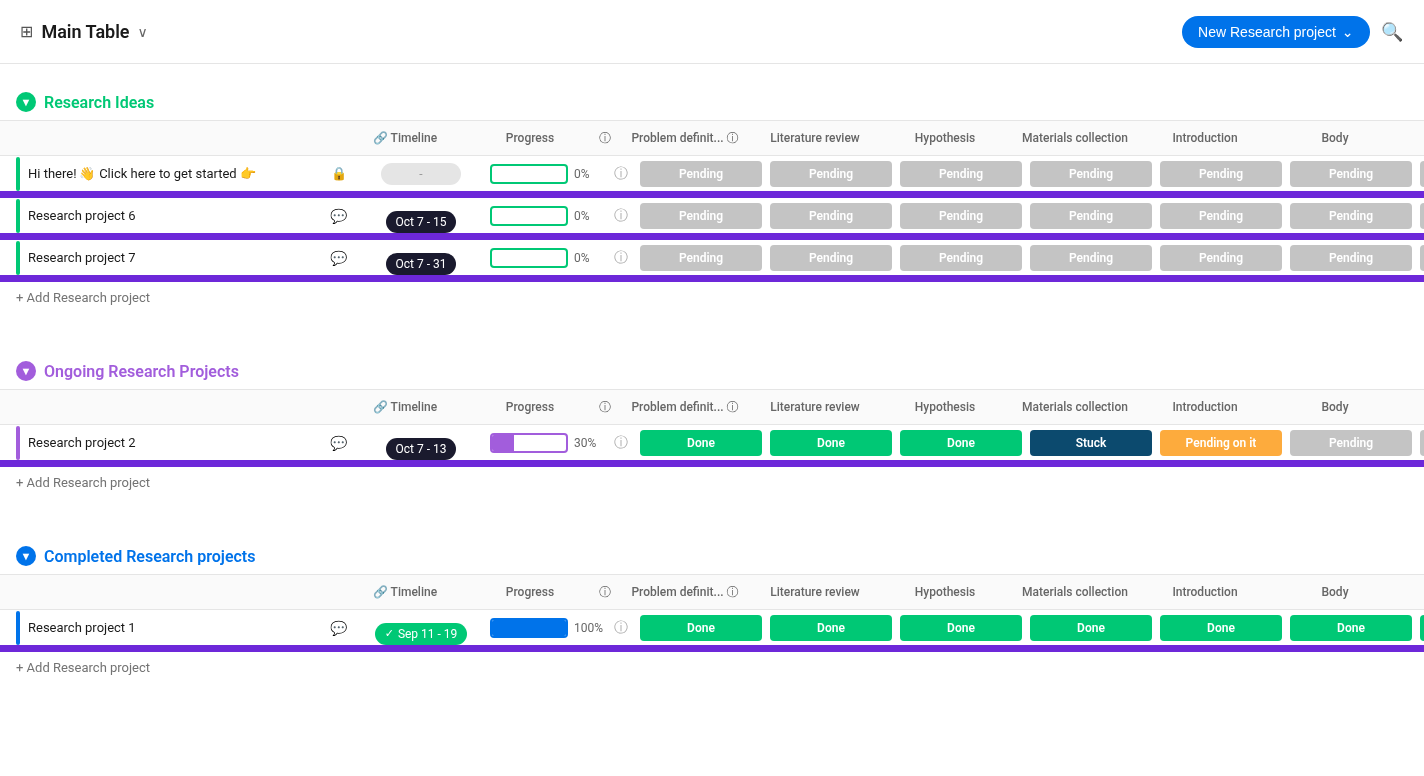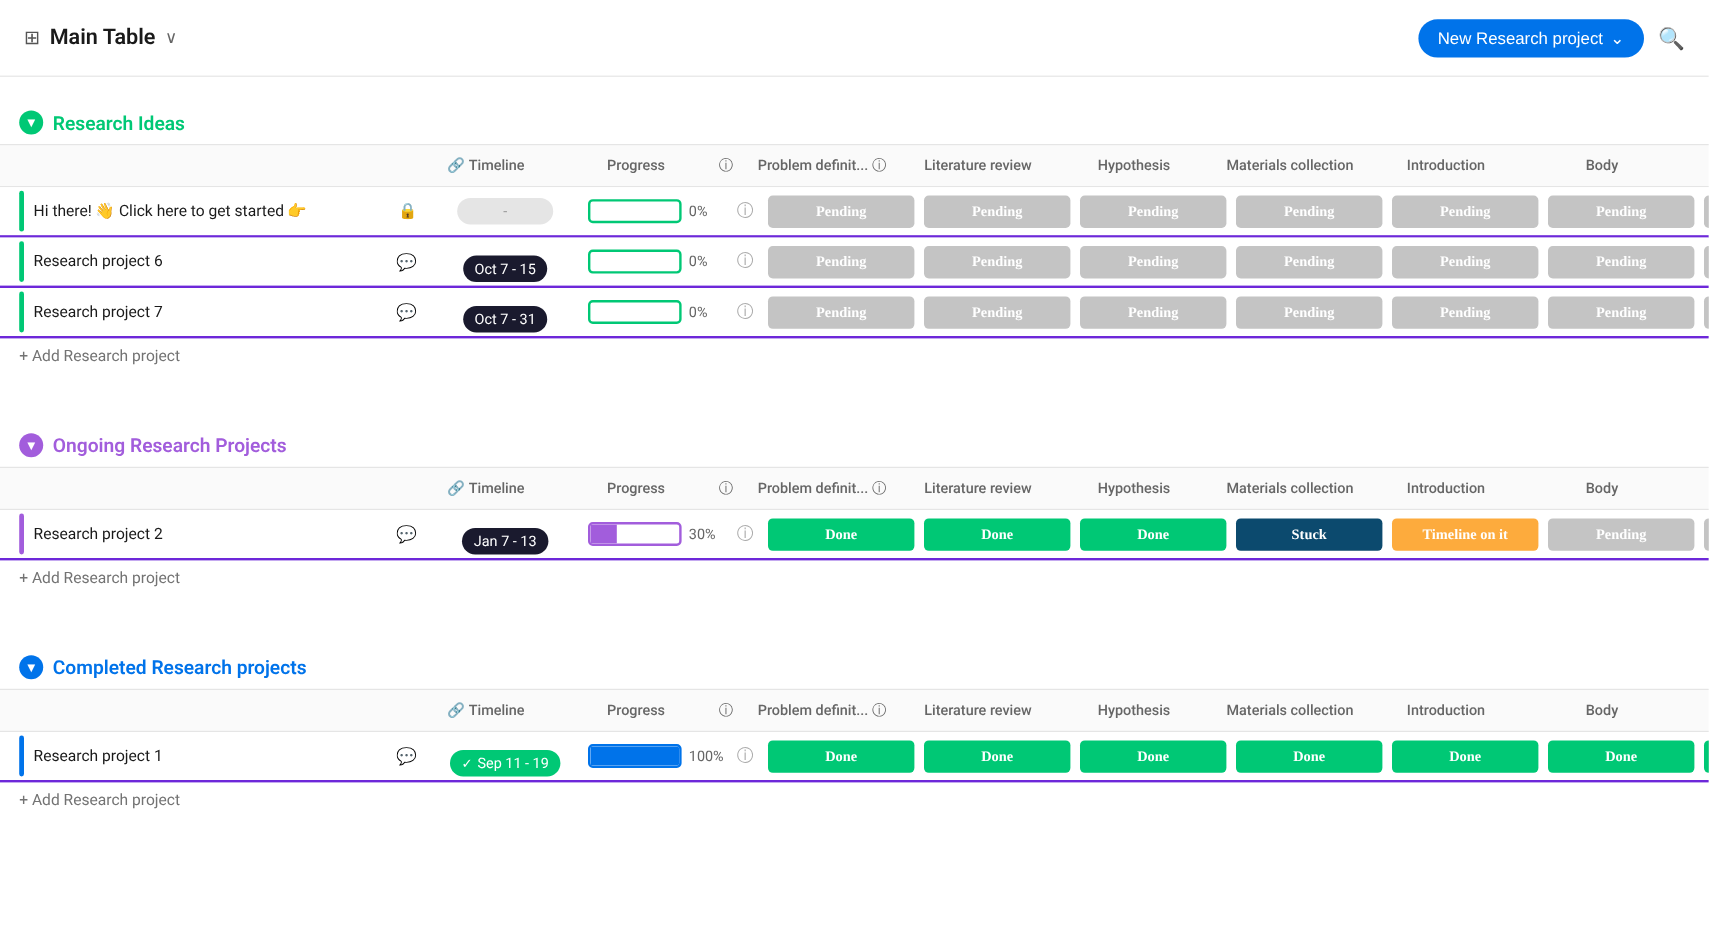--- a/index.html
+++ b/index.html
@@ -57,21 +57,21 @@
       padding: 6px 8px; color: #666; font-size: 12px; font-weight: 500;
       text-align: center; white-space: nowrap; overflow: hidden; text-overflow: ellipsis;
     }
     .col-header.left { text-align: left; }
 
     
     .table-row {
       display: grid;
       grid-template-columns: 340px 130px 120px 30px 130px 130px 130px 130px 130px 130px 130px;
       align-items: center;
-      border-bottom: 2px solid #6d28d9;
+      border-bottom: 7px solid #6d28d9;
       padding: 0 0 0 16px;
       min-height: 42px;
       background: #fff;
     }
 
     
     .row-name-cell {
       display: flex; align-items: center; gap: 8px; padding: 0 8px 0 0;
     }
     .row-color-bar {
@@ -100,21 +100,21 @@
     .progress-bar-wrap {
       width: 90px; height: 20px; border: 2px solid #00c875; border-radius: 4px; overflow: hidden; background: #fff;
     }
     .progress-bar-fill { height: 100%; background: #00c875; }
     .progress-pct { font-size: 12px; color: #666; min-width: 28px; }
 
     
     .info-icon { color: #aaa; font-size: 14px; cursor: pointer; }
 
     
-    .status-cell { display: flex; align-items: center; justify-content: center; padding: 2px 4px; font-family: Liberation Serif, serif; }
+    .status-cell { display: flex; align-items: center; justify-content: center; padding: 2px 4px; }
     .status-badge {
       padding: 6px 8px; border-radius: 4px; font-size: 12px; font-weight: 600;
       text-align: center; width: 100%; text-align: center;
     }
     .status-pending { background: #c4c4c4; color: #fff; }
     .status-done { background: #00c875; color: #fff; }
     .status-stuck { background: #0c4a6e; color: #fff; }
     .status-working { background: #fdab3d; color: #fff; }
 
     
@@ -303,21 +303,21 @@
         <div class="col-header">Body</div>
         <div class="col-header">Conclusions</div>
       </div>
       <div class="table-row">
         <div class="row-name-cell">
           <div class="row-color-bar" style="background: rgb(162, 93, 220);"></div>
           <span class="row-name-text">Research project 2</span>
           <span class="row-comment-icon">💬</span>
         </div>
         <div class="timeline-cell">
-          <div class="timeline-badge">Jan 7 - 13</div>
+          <div class="timeline-badge">Oct 7 - 13</div>
         </div>
         <div class="progress-cell">
           <div class="progress-bar-wrap" style="border-color: rgb(162, 93, 220);">
             <div class="progress-bar-fill" style="width: 30%; background: rgb(162, 93, 220);"></div>
           </div>
           <span class="progress-pct">30%</span>
         </div>
         <div style="display: flex; justify-content: center; align-items: center;">
           <span class="info-icon">ⓘ</span>
         </div>
@@ -327,21 +327,21 @@
         <div class="status-cell">
           <div class="status-badge status-done">Done</div>
         </div>
         <div class="status-cell">
           <div class="status-badge status-done">Done</div>
         </div>
         <div class="status-cell">
           <div class="status-badge status-stuck">Stuck</div>
         </div>
         <div class="status-cell">
-          <div class="status-badge status-working">Timeline on it</div>
+          <div class="status-badge status-working">Pending on it</div>
         </div>
         <div class="status-cell">
           <div class="status-badge status-pending">Pending</div>
         </div>
         <div class="status-cell">
           <div class="status-badge status-pending">Pending</div>
         </div>
       </div>
       <div class="add-row">
         <span class="add-row-text">+ Add Research project</span>

